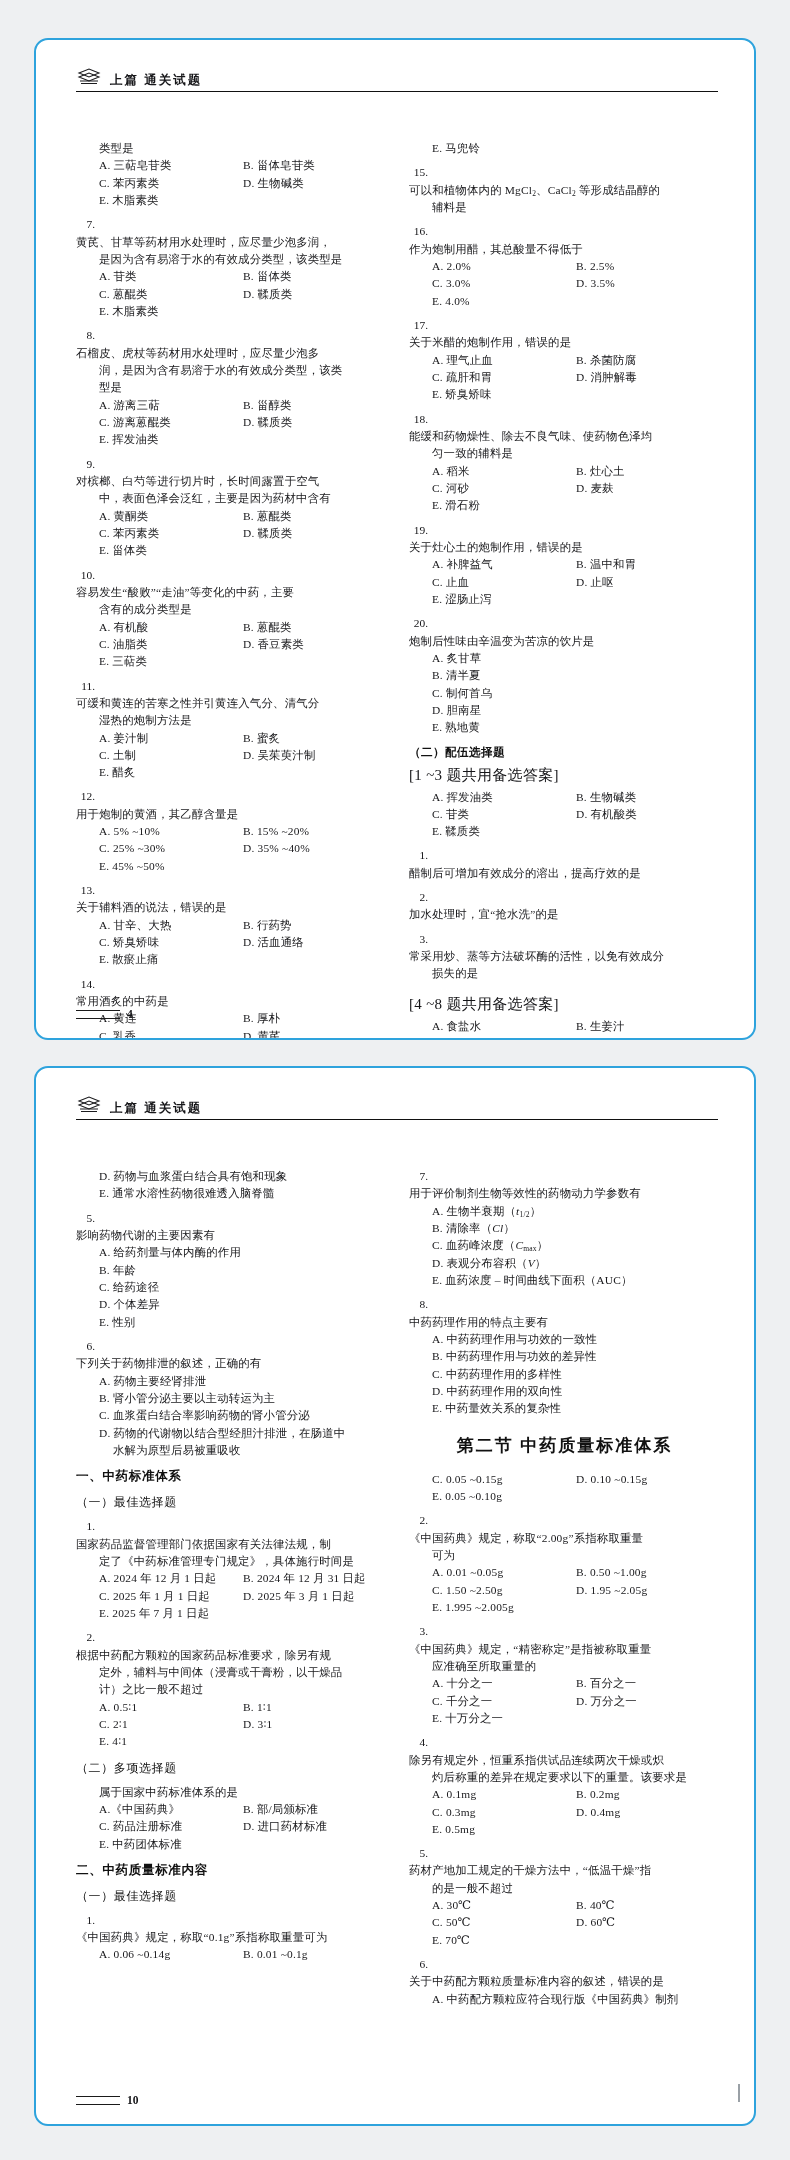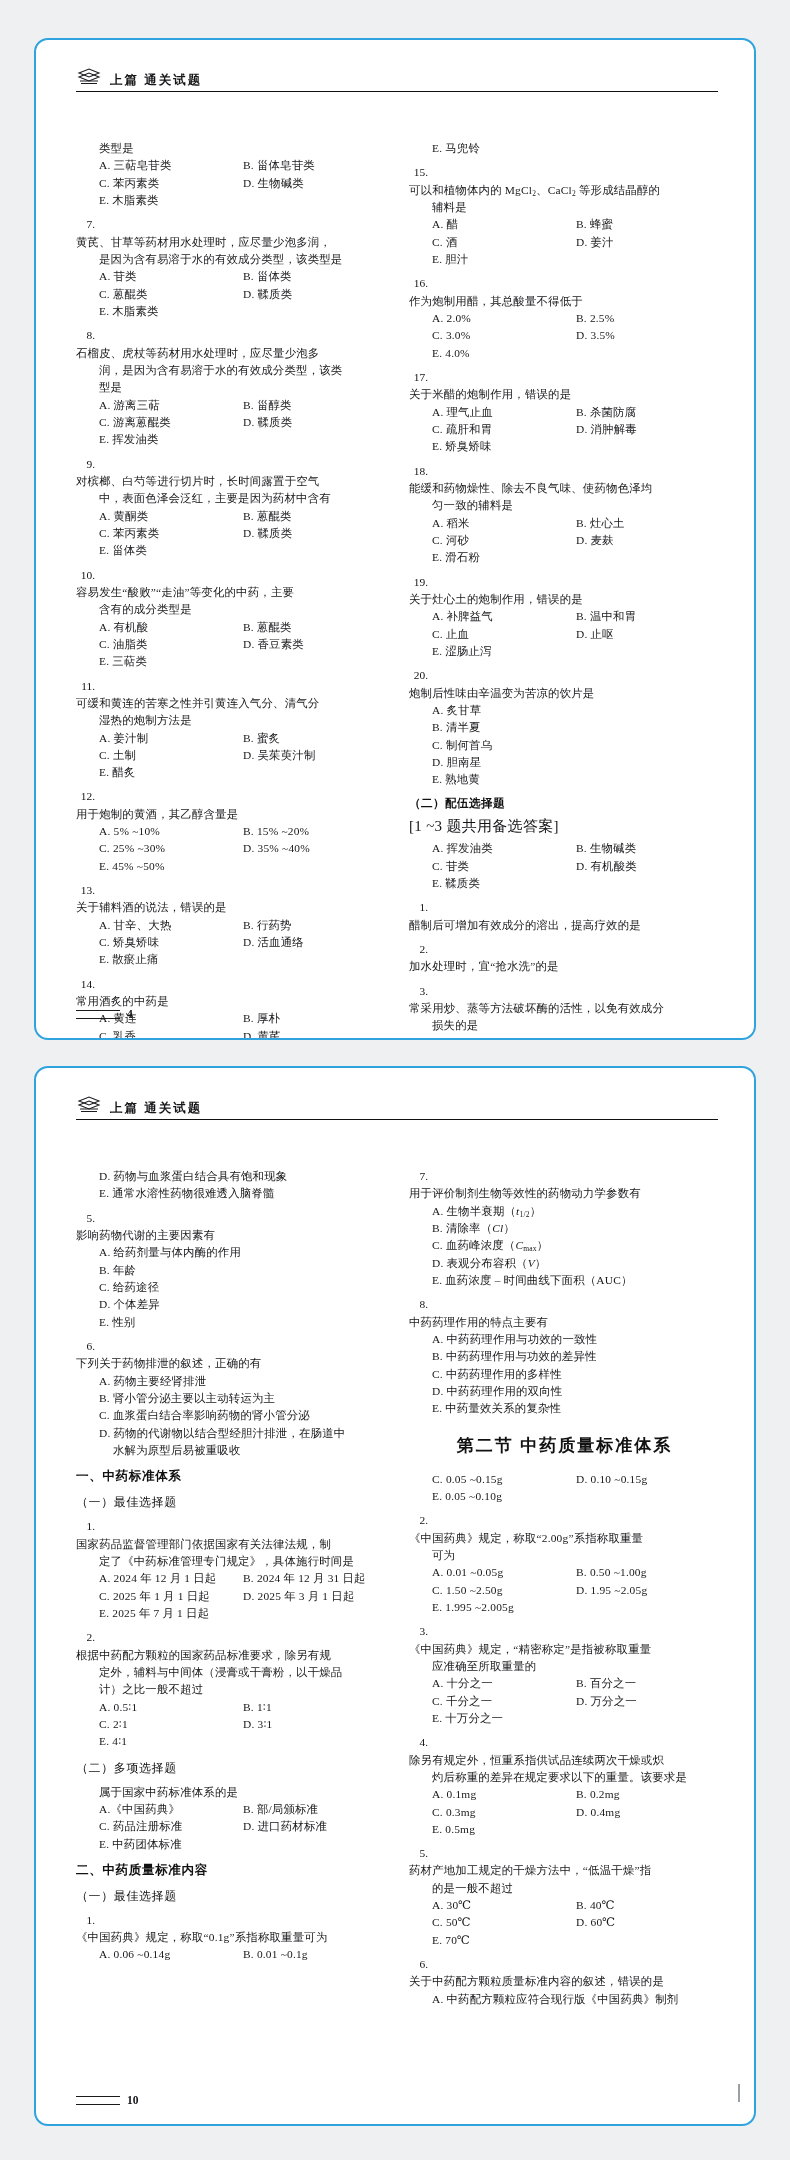--- a/index.html
+++ b/index.html
@@ -403,33 +403,20 @@
               </div>
             </div>
           </div>
 
           <div class="q">
             <div class="stem">
               <span class="qnum">15.</span>
               <span class="qtext">可以和植物体内的 MgCl<sub>2</sub>、CaCl<sub>2</sub> 等形成结晶醇的</span>
             </div>
             <div class="cont">辅料是</div>
-            <div class="opts">
-              <div class="orow">
-                <span class="opt">A. 醋</span>
-                <span class="opt">B. 蜂蜜</span>
-              </div>
-              <div class="orow">
-                <span class="opt">C. 酒</span>
-                <span class="opt">D. 姜汁</span>
-              </div>
-              <div class="orow">
-                <span class="opt">E. 胆汁</span>
-              </div>
-            </div>
           </div>
 
           <div class="q">
             <div class="stem">
               <span class="qnum">16.</span>
               <span class="qtext">作为炮制用醋，其总酸量不得低于</span>
             </div>
             <div class="opts">
               <div class="orow">
                 <span class="opt">A. 2.0%</span>

